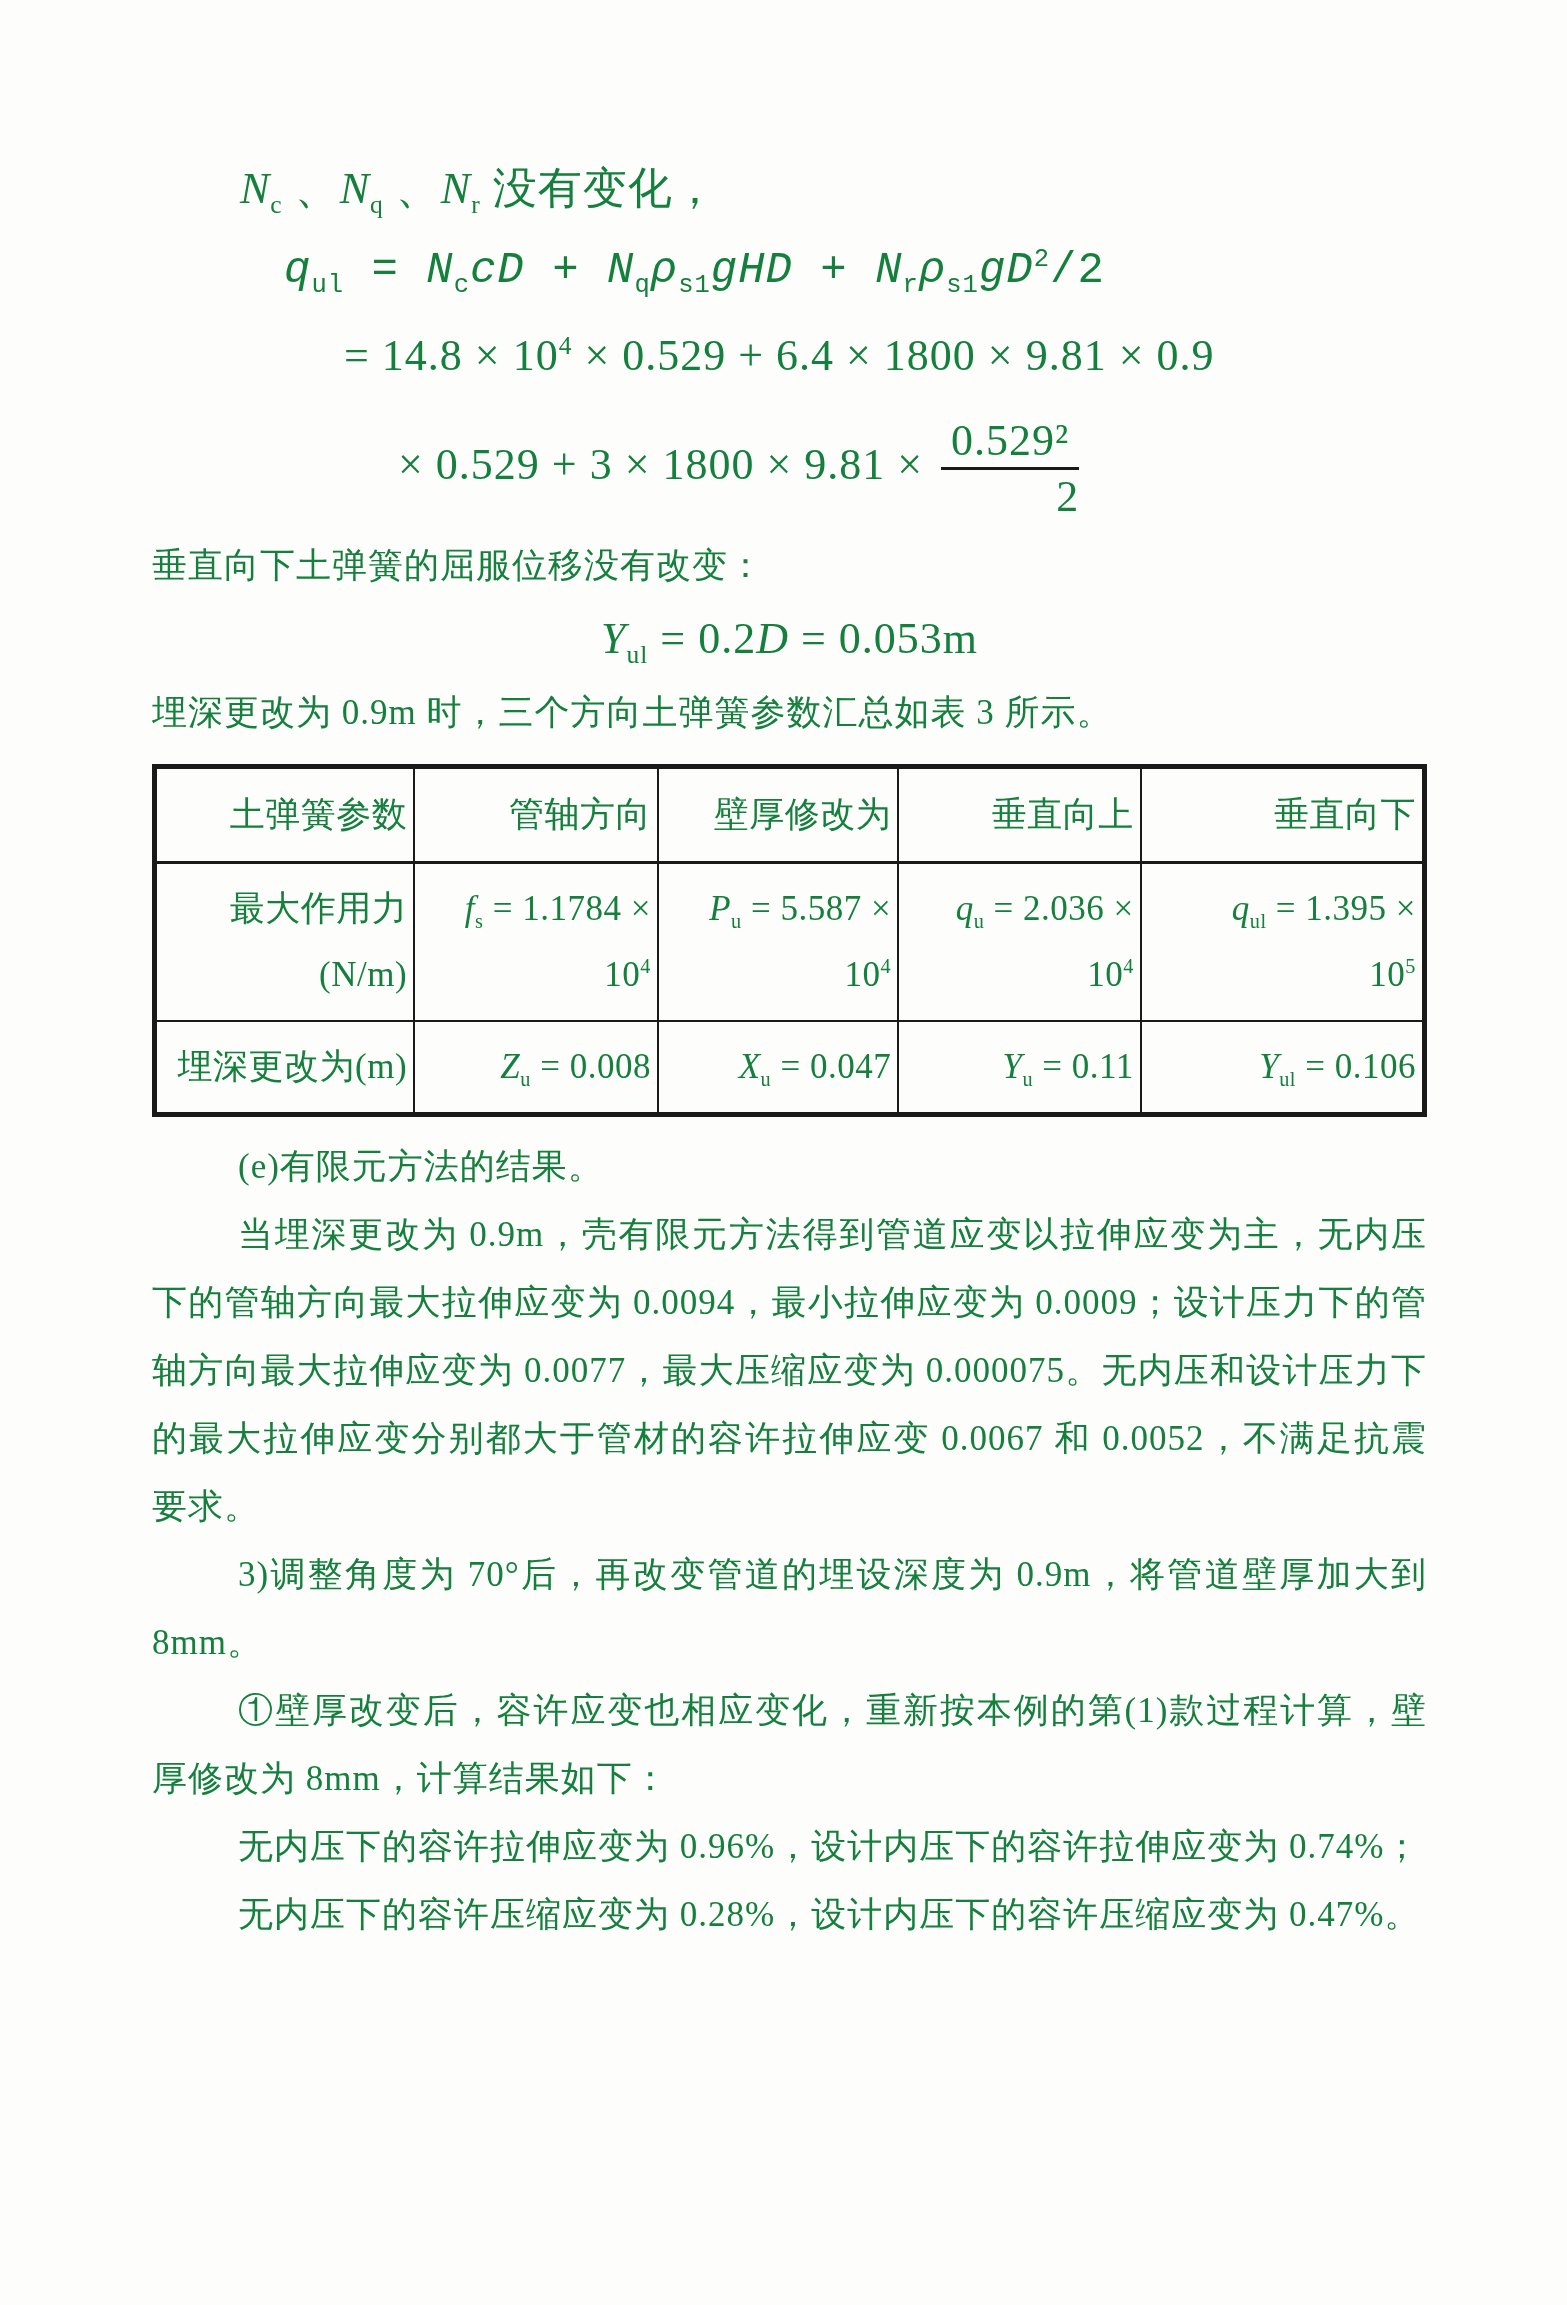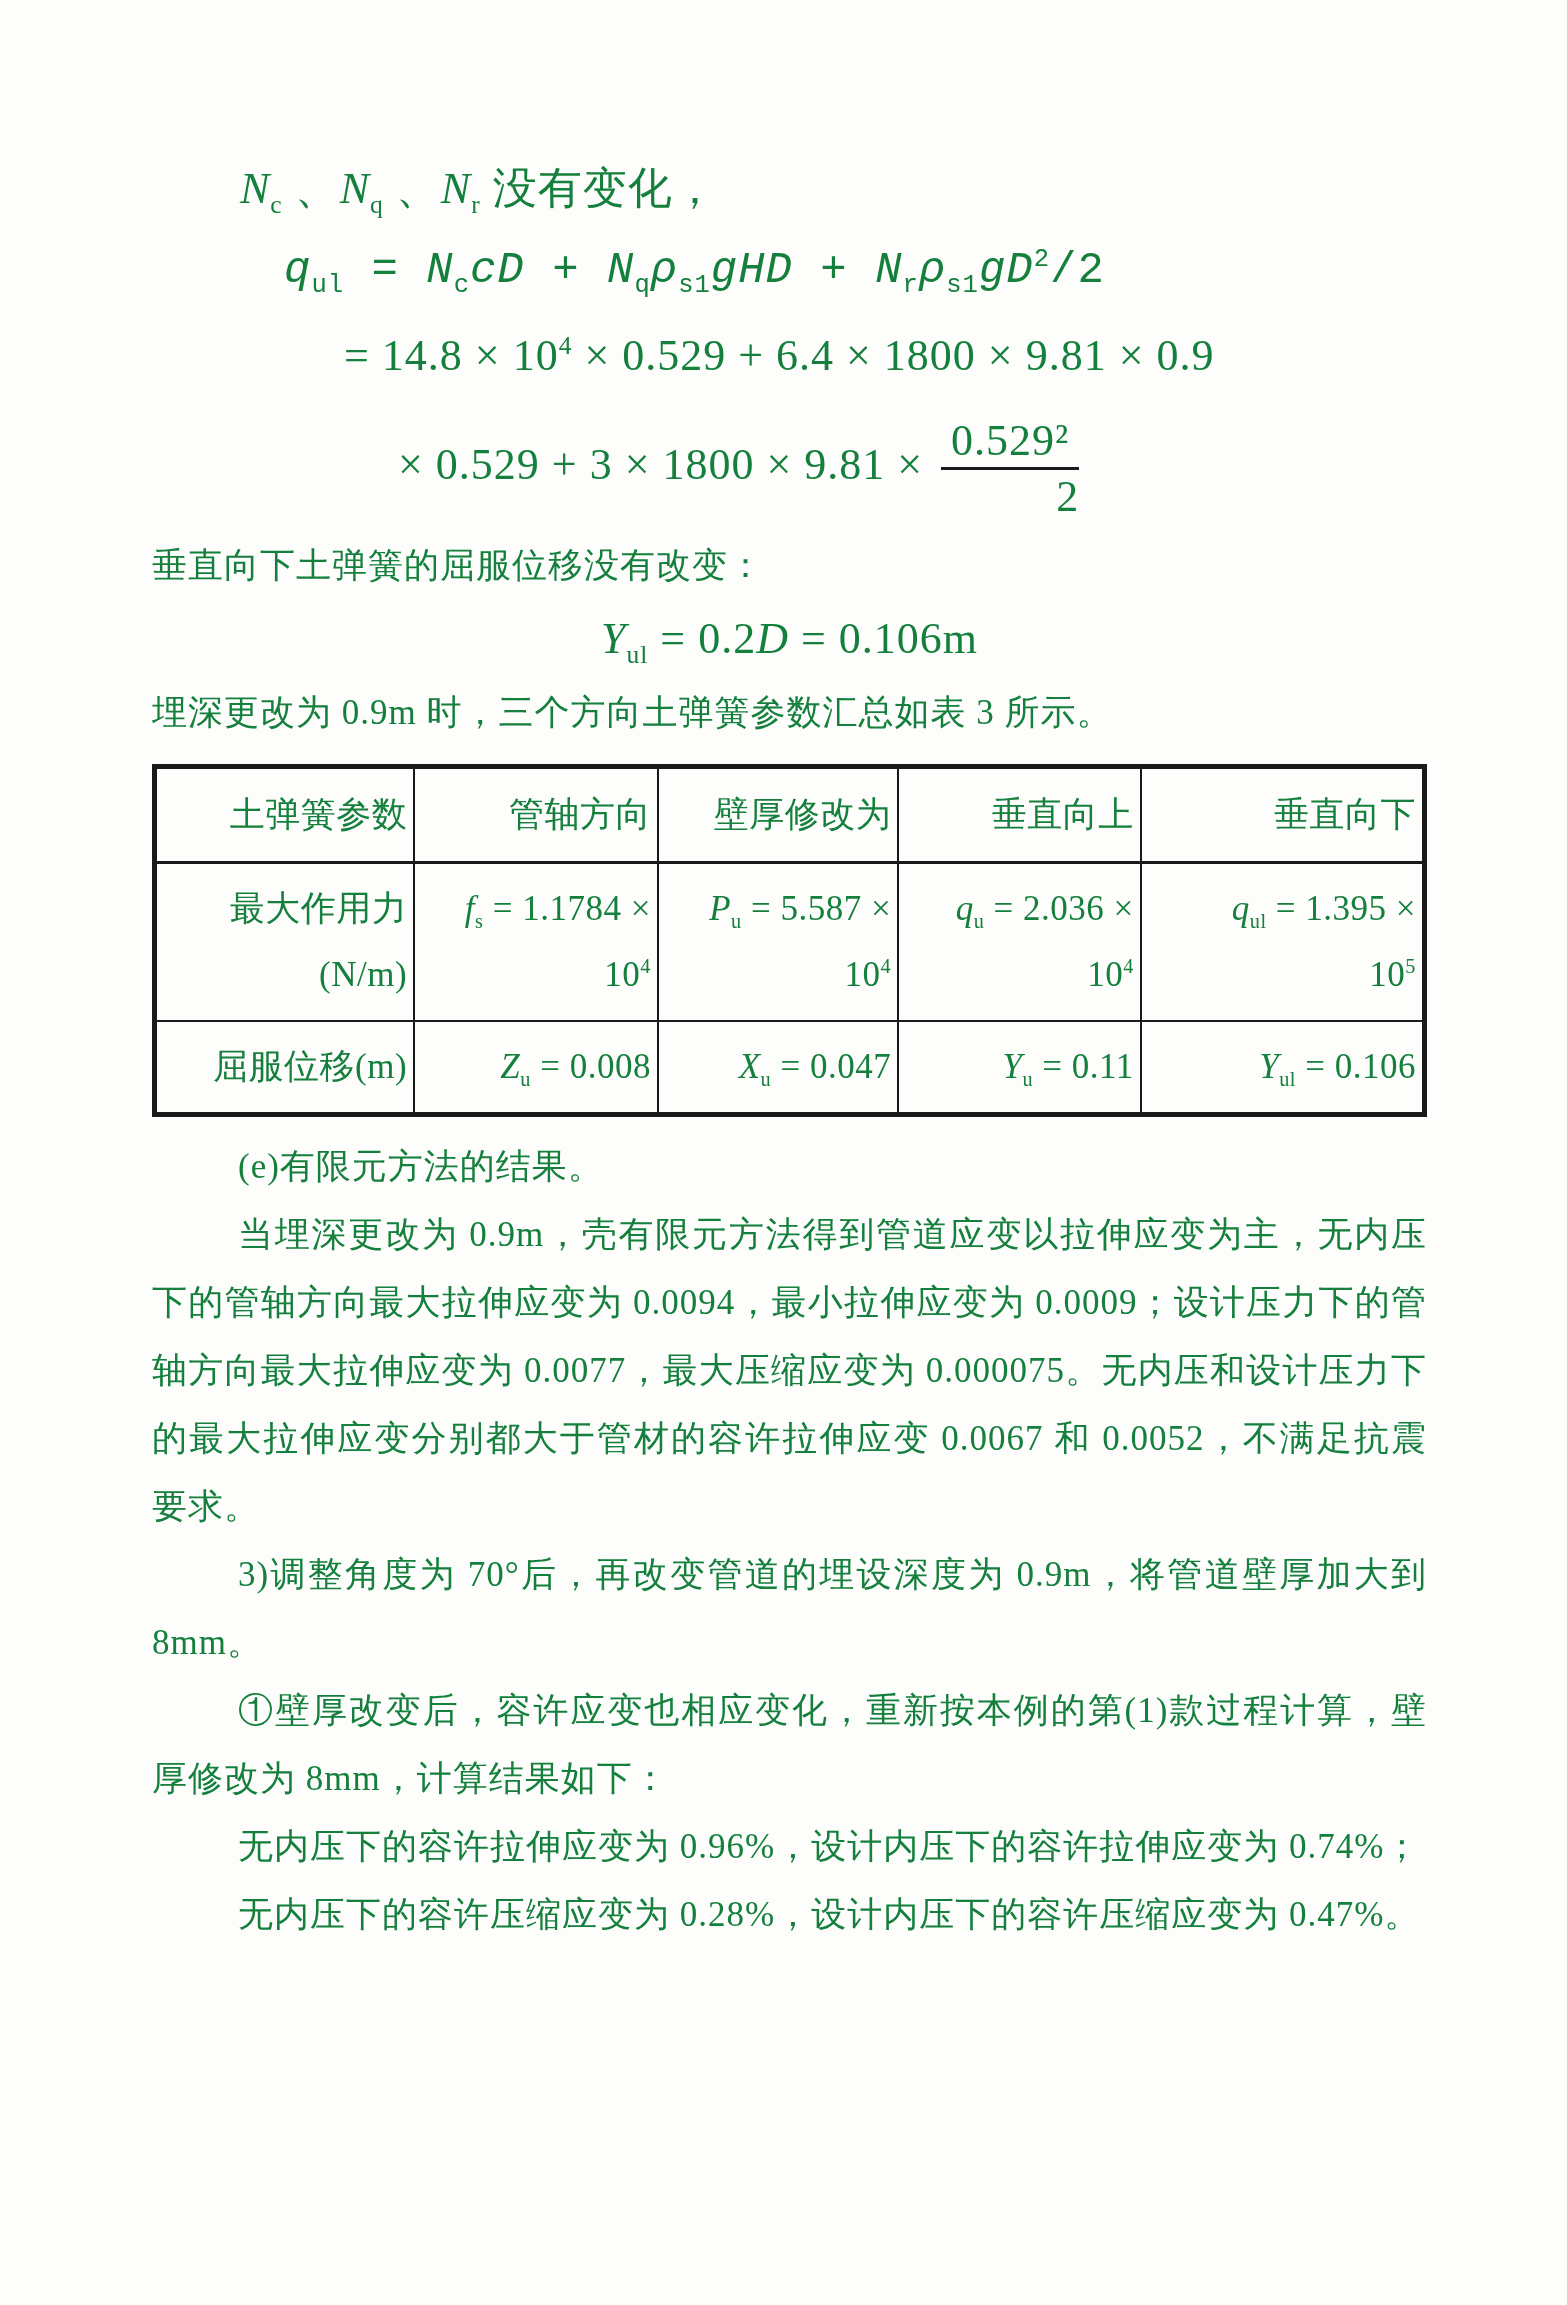--- a/index.html
+++ b/index.html
@@ -82,21 +82,21 @@
     <div>
       <div class="eq eq-l1"><i>q</i><sub>ul</sub><span> = </span><i>N</i><sub>c</sub><i>cD</i><span> + </span><i>N</i><sub>q</sub><i>ρ</i><sub>s1</sub><i>gHD</i><span> + </span><i>N</i><sub>r</sub><i>ρ</i><sub>s1</sub><i>gD</i><sup>2</sup><span>/2</span></div>
       <div class="eq eq-l2"><span>= 14.8 × 10</span><sup>4</sup><span> × 0.529 + 6.4 × 1800 × 9.81 × 0.9</span></div>
       <div class="eq eq-l3">
           <span><span>× 0.529 + 3 × 1800 × 9.81 × </span><span class="frac"><span class="fn">0.529²</span><span class="fd">2</span></span></span>
         </div>
     </div>
 
     <p class="para p-yield">垂直向下土弹簧的屈服位移没有改变：</p>
 
-    <div class="eq-center"><i>Y</i><sub>ul</sub><span> = 0.2</span><i>D</i><span> = 0.106m</span></div>
+    <div class="eq-center"><i>Y</i><sub>ul</sub><span> = 0.2</span><i>D</i><span> = 0.053m</span></div>
 
     <p class="para p-tintro">埋深更改为 0.9m 时，三个方向土弹簧参数汇总如表 3 所示。</p>
 
 
     <table class="soil">
       <tbody>
         <tr class="hdr">
           <td class="c0">土弹簧参数</td>
           <td class="c1">管轴方向</td>
           <td class="c2">壁厚修改为</td>
@@ -104,21 +104,21 @@
           <td class="c4">垂直向下</td>
         </tr>
         <tr class="r-force">
           <td><span>最大作用力</span><br><span>(N/m)</span></td>
           <td><i>f</i><sub>s</sub><span> = 1.1784 ×</span><br><span>10</span><sup>4</sup></td>
           <td><i>P</i><sub>u</sub><span> = 5.587 ×</span><br><span>10</span><sup>4</sup></td>
           <td><i>q</i><sub>u</sub><span> = 2.036 ×</span><br><span>10</span><sup>4</sup></td>
           <td><i>q</i><sub>ul</sub><span> = 1.395 ×</span><br><span>10</span><sup>5</sup></td>
         </tr>
         <tr class="r-disp">
-          <td><span>屈服位移(m)</span></td>
+          <td><span>埋深更改为(m)</span></td>
           <td><i>Z</i><sub>u</sub><span> = 0.008</span></td>
           <td><i>X</i><sub>u</sub><span> = 0.047</span></td>
           <td><i>Y</i><sub>u</sub><span> = 0.11</span></td>
           <td><i>Y</i><sub>ul</sub><span> = 0.106</span></td>
         </tr>
       </tbody>
     </table>
 
     <p class="para indent">(e)有限元方法的结果。</p>
     <p class="para indent">当埋深更改为 0.9m，壳有限元方法得到管道应变以拉伸应变为主，无内压下的管轴方向最大拉伸应变为 0.0094，最小拉伸应变为 0.0009；设计压力下的管轴方向最大拉伸应变为 0.0077，最大压缩应变为 0.000075。无内压和设计压力下的最大拉伸应变分别都大于管材的容许拉伸应变 0.0067 和 0.0052，不满足抗震要求。</p>

